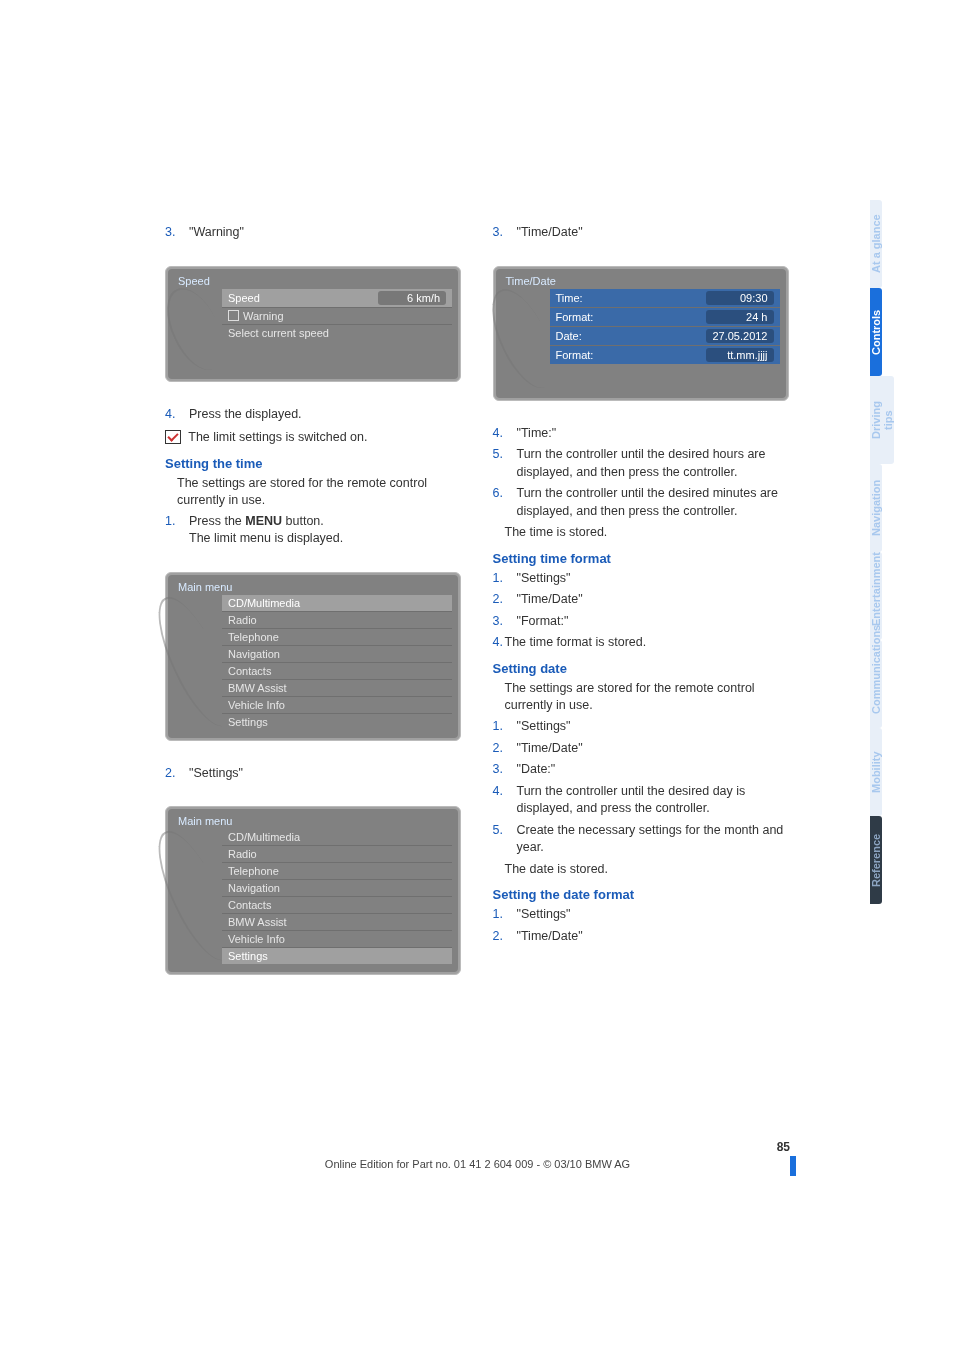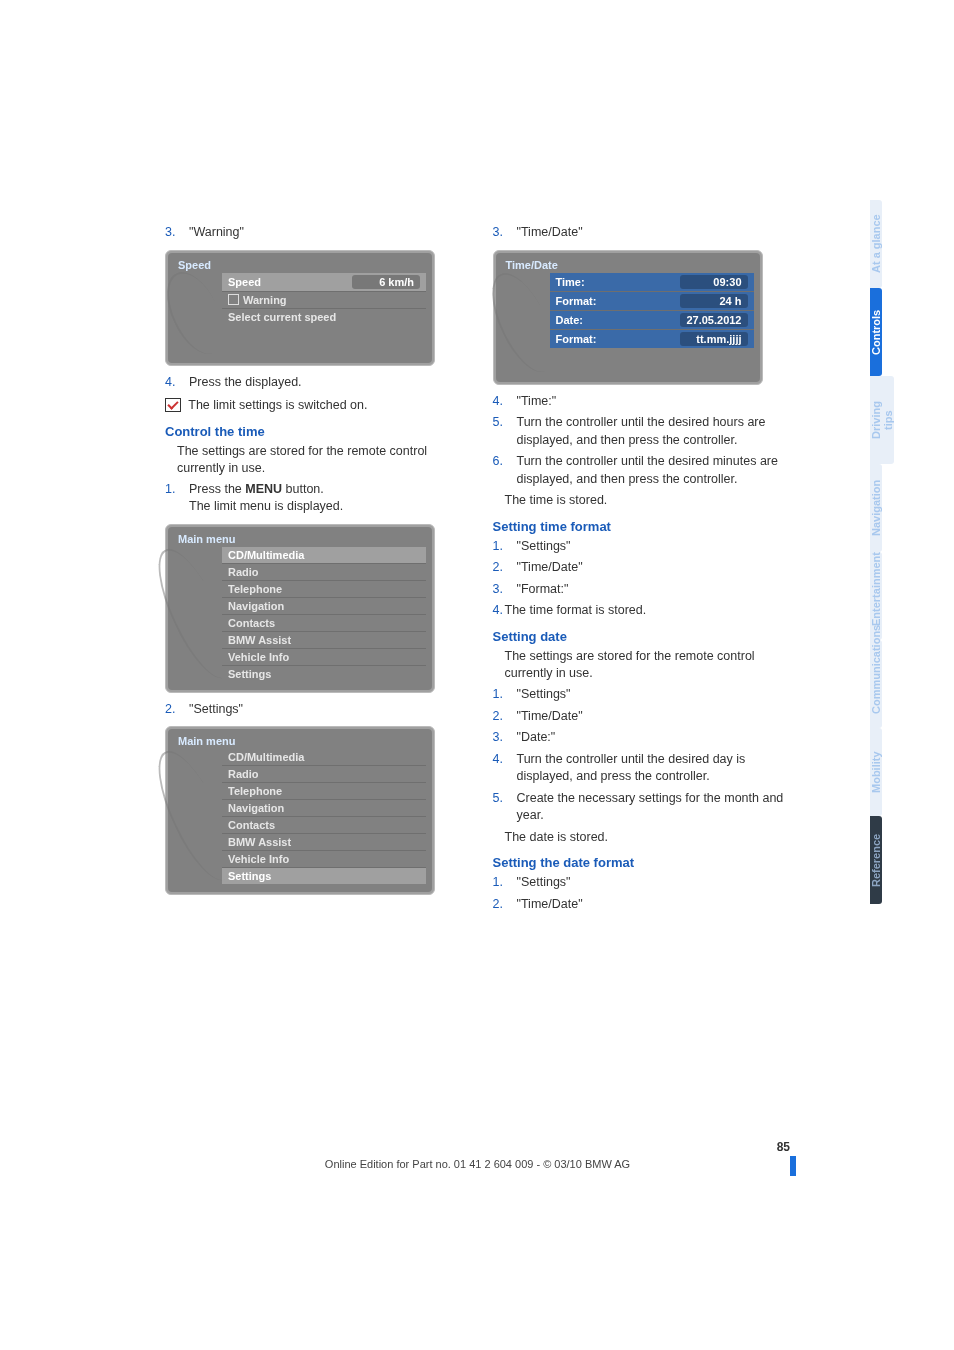--- a/index.html
+++ b/index.html
@@ -69,23 +69,22 @@
     position:absolute;
     left:2px; top:2px;
     width:8px; height:4px;
     border-left:2px solid #c33;
     border-bottom:2px solid #c33;
     transform: rotate(-45deg);
   }
 
   
   .figwrap {
-    margin: 8px 0;
-    width: 270px;
-    font-weight: bold;
+    margin: 24px 0;
+    width: 296px;
   }
   .fig {
     border: 1px solid #bbb;
     border-radius: 6px;
     background: #a0a0a0;
     padding: 2px;
     position: relative;
   }
   .fig-inner {
     background: #818181;
@@ -239,21 +238,21 @@
       <ol class="nlist">
         <li><span class="num">4.</span><span>Press the displayed.</span></li>
       </ol>
 
       <p class="check-line">
         <span class="check"></span>
         <span>The limit settings is switched on.</span>
       </p>
 
 
-      <div class="h2">Control the time</div>
+      <div class="h2">Setting the time</div>
       <p>The settings are stored for the remote control currently in use.</p>
 
       <ol class="nlist">
         <li><span class="num">1.</span>
           <span>
             <span>Press the </span><b>MENU</b><span> button.</span>
           </span><br>
           <span>The limit menu is displayed.</span>
         </li>
       </ol>

